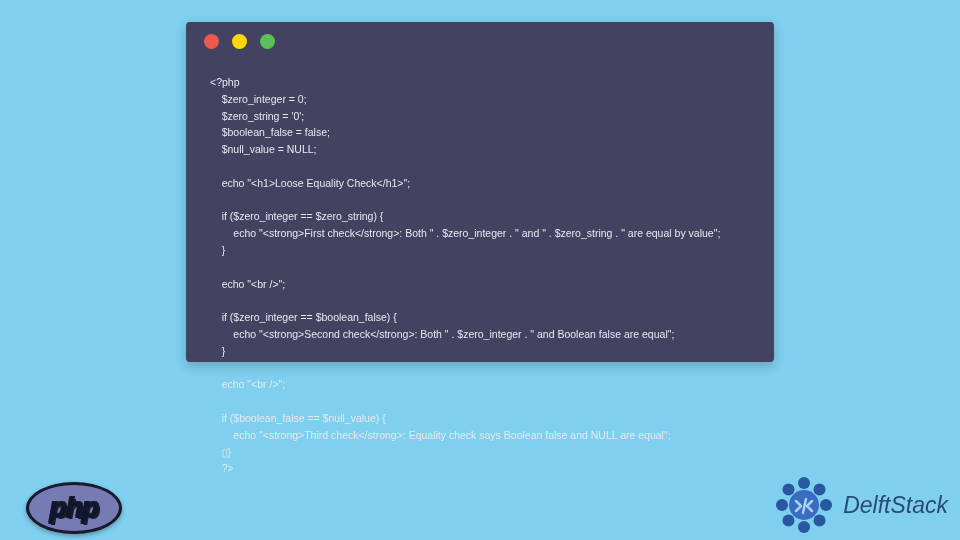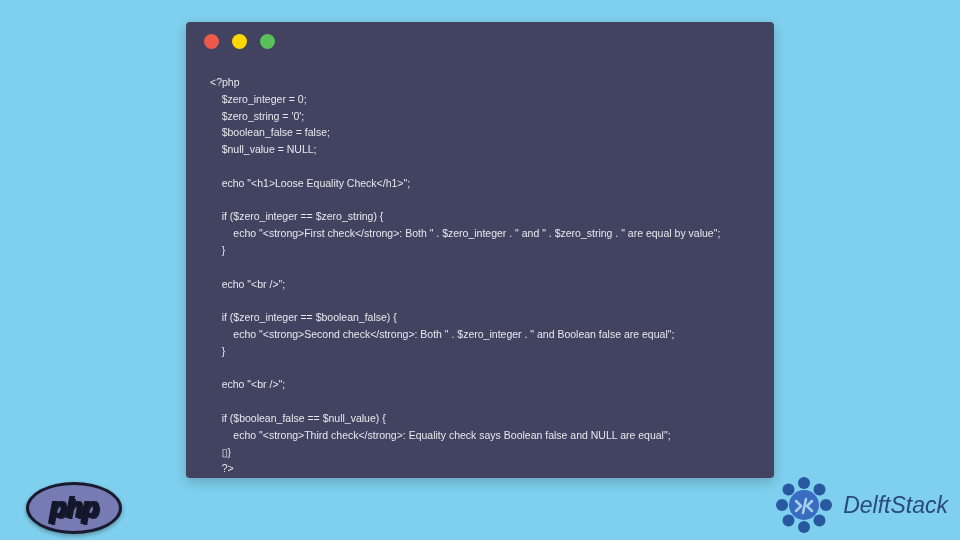--- a/index.html
+++ b/index.html
@@ -9,21 +9,21 @@
     background: #7fcfee;
     position: relative;
     font-family: Arial, sans-serif;
     overflow: hidden;
   }
   .code-window {
     position: absolute;
     left: 186px;
     top: 22px;
     width: 588px;
-    height: 456px;
+    height: 340px;
     background: #414361;
     border-radius: 4px;
     box-shadow: 0 4px 12px rgba(0,0,0,0.2);
   }
   .title-bar {
     height: 38px;
     display: flex;
     align-items: center;
     padding-left: 18px;
     gap: 13px;

